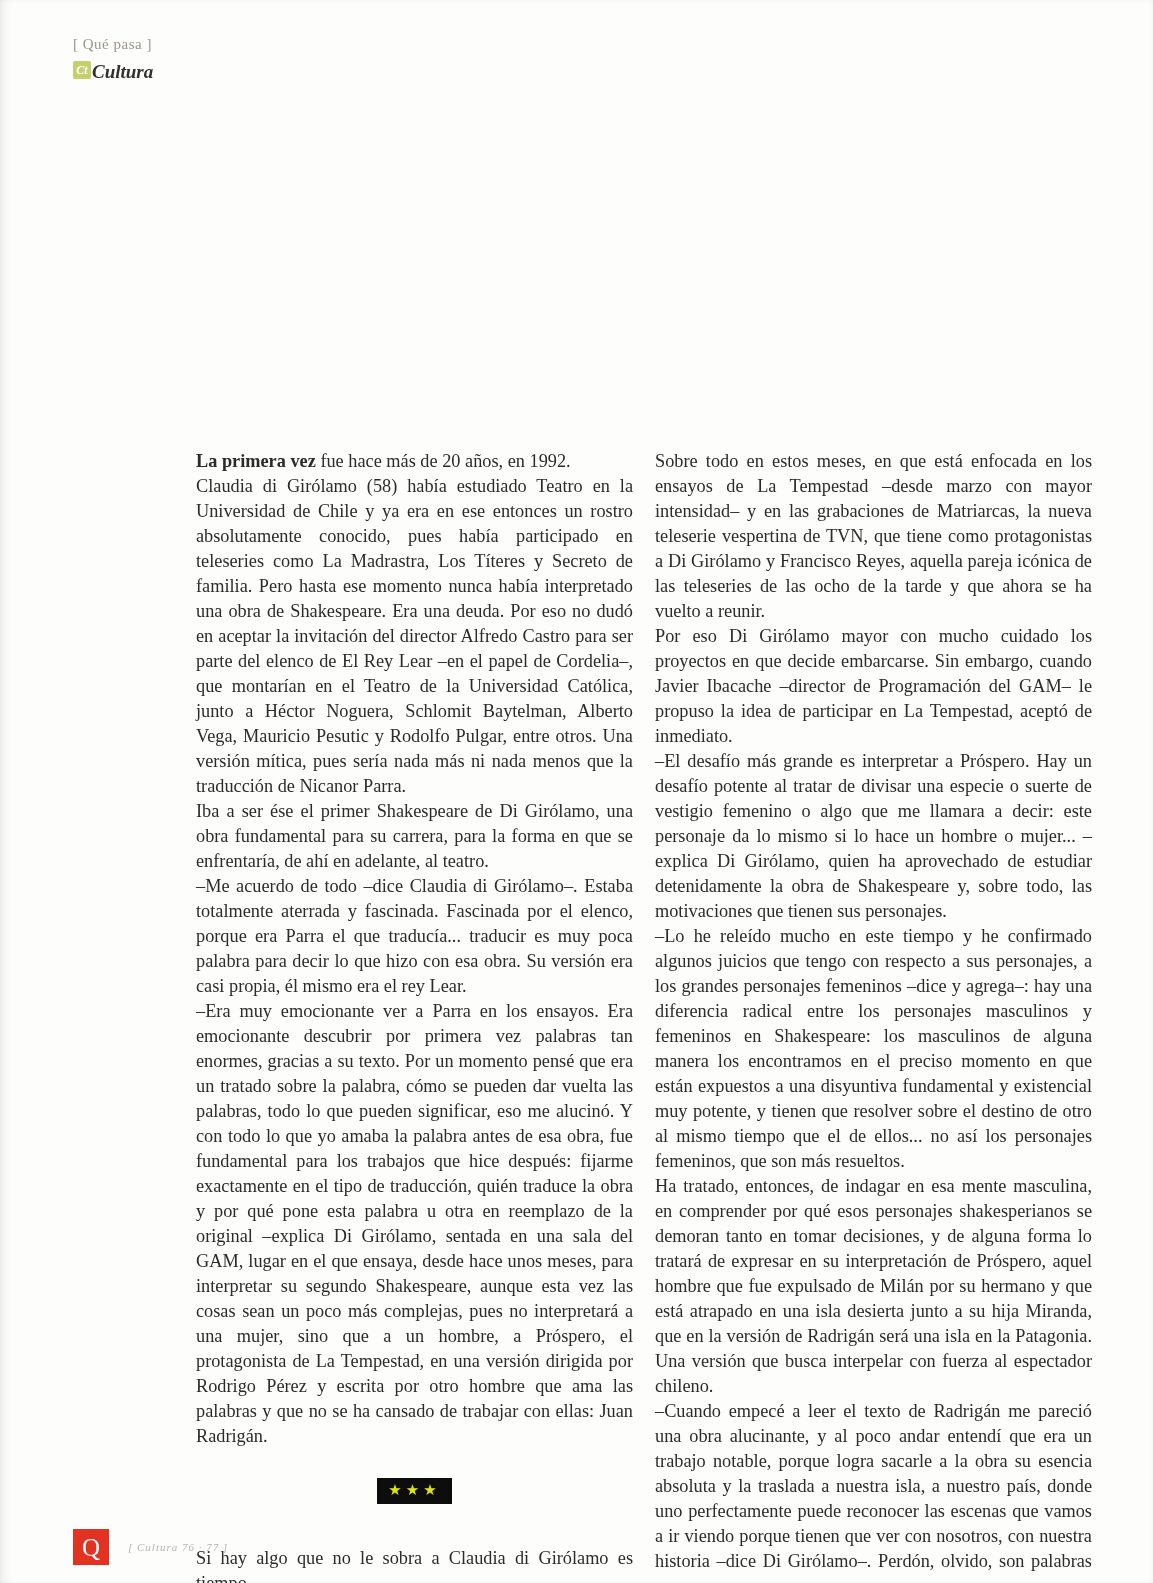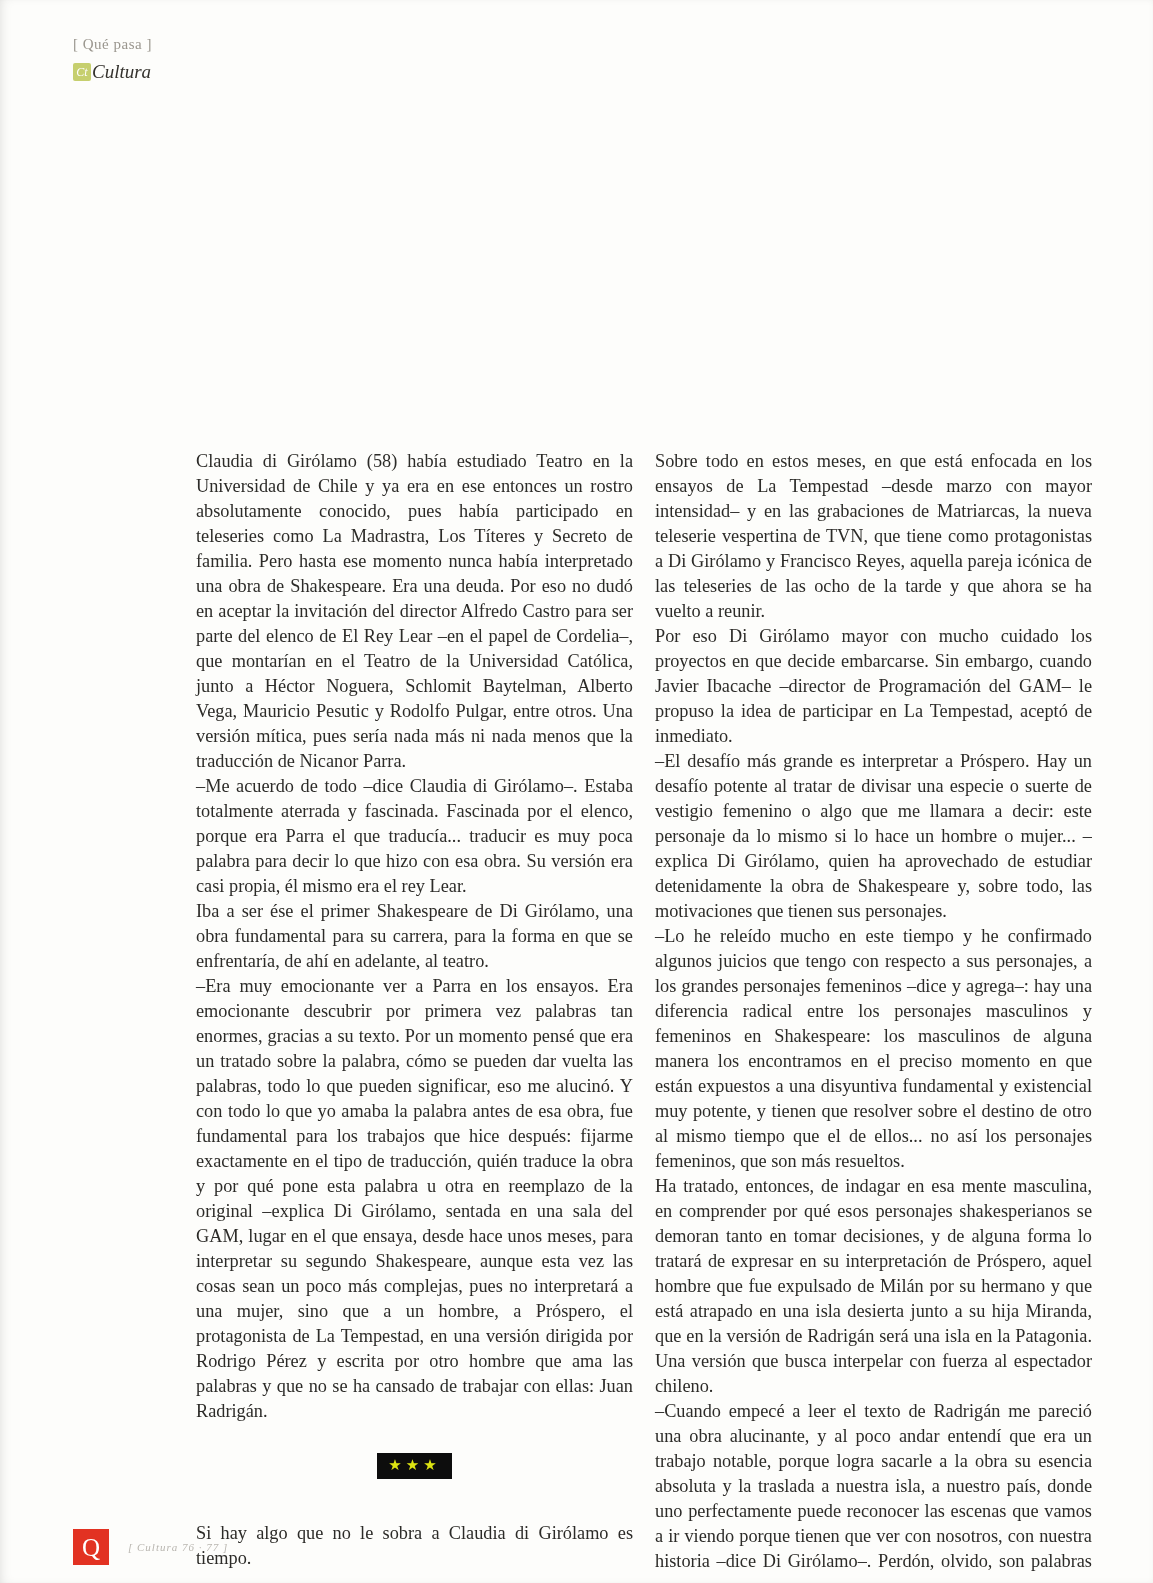--- a/index.html
+++ b/index.html
@@ -13,21 +13,21 @@
     margin:0 auto;
     background:#fdfdfb;
     overflow:hidden;
     box-shadow:inset 6px 0 14px -8px rgba(0,0,0,.18), inset -3px 0 8px -6px rgba(0,0,0,.08);
   }
   
   .hdr{position:absolute;left:73px;top:36px;}
   .kicker{
     font-size:15px;color:#9a968e;letter-spacing:.5px;
   }
-  .section-row{display:flex;align-items:center;margin-top:8px;}
+  .section-row{display:flex;margin-top:8px;font-weight:bold;}
   .badge{
     display:inline-flex;align-items:center;justify-content:center;
     width:18px;height:18px;border-radius:2px;
     background:#c6cf6e;color:#ffffff;
     font-style:italic;font-size:12px;line-height:1;
   }
   .section{
     font-style:italic;font-size:19px;color:#33312c;margin-left:1px;
   }
   
@@ -79,23 +79,24 @@
   <header class="hdr">
     <div class="kicker">[ Qué pasa ]</div>
     <div class="section-row">
       <span class="badge">Ct</span>
       <span class="section">Cultura</span>
     </div>
   </header>
 
   <main class="columns">
     <div class="col">
+        <p><span class="b">La primera vez</span><span> fue hace más de 20 años, en 1992.</span></p>
         <p><span>Claudia di Girólamo (58) había estudiado Teatro en la Universidad de Chile y ya era en ese entonces un rostro absolutamente conocido, pues había participado en teleseries como </span><span class="i">La Madrastra</span><span>, </span><span class="i">Los Títeres</span><span> y </span><span class="i">Secreto de familia</span><span>. Pero hasta ese momento nunca había interpretado una obra de Shakespeare. Era una deuda. Por eso no dudó en aceptar la invitación del director Alfredo Castro para ser parte del elenco de </span><span class="i">El Rey Lear</span><span> –en el papel de Cordelia–, que montarían en el Teatro de la Universidad Católica, junto a Héctor Noguera, Schlomit Baytelman, Alberto Vega, Mauricio Pesutic y Rodolfo Pulgar, entre otros. Una versión mítica, pues sería nada más ni nada menos que la traducción de Nicanor Parra.</span></p>
+        <p><span>Iba a ser ése el primer Shakespeare de Di Girólamo, una obra fundamental para su carrera, para la forma en que se enfrentaría, de ahí en adelante, al teatro.</span></p>
         <p><span>–Me acuerdo de todo –dice Claudia di Girólamo–. Estaba totalmente aterrada y fascinada. Fascinada por el elenco, porque era Parra el que traducía... traducir es muy poca palabra para decir lo que hizo con esa obra. Su versión era casi propia, él mismo era el rey Lear.</span></p>
-        <p><span>Iba a ser ése el primer Shakespeare de Di Girólamo, una obra fundamental para su carrera, para la forma en que se enfrentaría, de ahí en adelante, al teatro.</span></p>
         <p><span>–Era muy emocionante ver a Parra en los ensayos. Era emocionante descubrir por primera vez palabras tan enormes, gracias a su texto. Por un momento pensé que era un tratado sobre la palabra, cómo se pueden dar vuelta las palabras, todo lo que pueden significar, eso me alucinó. Y con todo lo que yo amaba la palabra antes de esa obra, fue fundamental para los trabajos que hice después: fijarme exactamente en el tipo de traducción, quién traduce la obra y por qué pone esta palabra u otra en reemplazo de la original –explica Di Girólamo, sentada en una sala del GAM, lugar en el que ensaya, desde hace unos meses, para interpretar su segundo Shakespeare, aunque esta vez las cosas sean un poco más complejas, pues no interpretará a una mujer, sino que a un hombre, a Próspero, el protagonista de </span><span class="i">La Tempestad</span><span>, en una versión dirigida por Rodrigo Pérez y escrita por otro hombre que ama las palabras y que no se ha cansado de trabajar con ellas: Juan Radrigán.</span></p>
         <div class="divider-wrap"><span class="divider-box">★★★</span></div>
         <p><span>Si hay algo que no le sobra a Claudia di Girólamo es tiempo.</span></p>
       </div>
     <div class="col">
         <p><span>Sobre todo en estos meses, en que está enfocada en los ensayos de </span><span class="i">La Tempestad</span><span> –desde marzo con mayor intensidad– y en las grabaciones de </span><span class="i">Matriarcas</span><span>, la nueva teleserie vespertina de TVN, que tiene como protagonistas a Di Girólamo y Francisco Reyes, aquella pareja icónica de las teleseries de las ocho de la tarde y que ahora se ha vuelto a reunir.</span></p>
         <p><span>Por eso Di Girólamo mayor con mucho cuidado los proyectos en que decide embarcarse. Sin embargo, cuando Javier Ibacache –director de Programación del GAM– le propuso la idea de participar en </span><span class="i">La Tempestad</span><span>, aceptó de inmediato.</span></p>
         <p><span>–El desafío más grande es interpretar a Próspero. Hay un desafío potente al tratar de divisar una especie o suerte de vestigio femenino o algo que me llamara a decir: este personaje da lo mismo si lo hace un hombre o mujer... –explica Di Girólamo, quien ha aprovechado de estudiar detenidamente la obra de Shakespeare y, sobre todo, las motivaciones que tienen sus personajes.</span></p>
         <p><span>–Lo he releído mucho en este tiempo y he confirmado algunos juicios que tengo con respecto a sus personajes, a los grandes personajes femeninos –dice y agrega–: hay una diferencia radical entre los personajes masculinos y femeninos en Shakespeare: los masculinos de alguna manera los encontramos en el preciso momento en que están expuestos a una disyuntiva fundamental y existencial muy potente, y tienen que resolver sobre el destino de otro al mismo tiempo que el de ellos... no así los personajes femeninos, que son más resueltos.</span></p>
         <p><span>Ha tratado, entonces, de indagar en esa mente masculina, en comprender por qué esos personajes shakesperianos se demoran tanto en tomar decisiones, y de alguna forma lo tratará de expresar en su interpretación de Próspero, aquel hombre que fue expulsado de Milán por su hermano y que está atrapado en una isla desierta junto a su hija Miranda, que en la versión de Radrigán será una isla en la Patagonia. Una versión que busca interpelar con fuerza al espectador chileno.</span></p>

